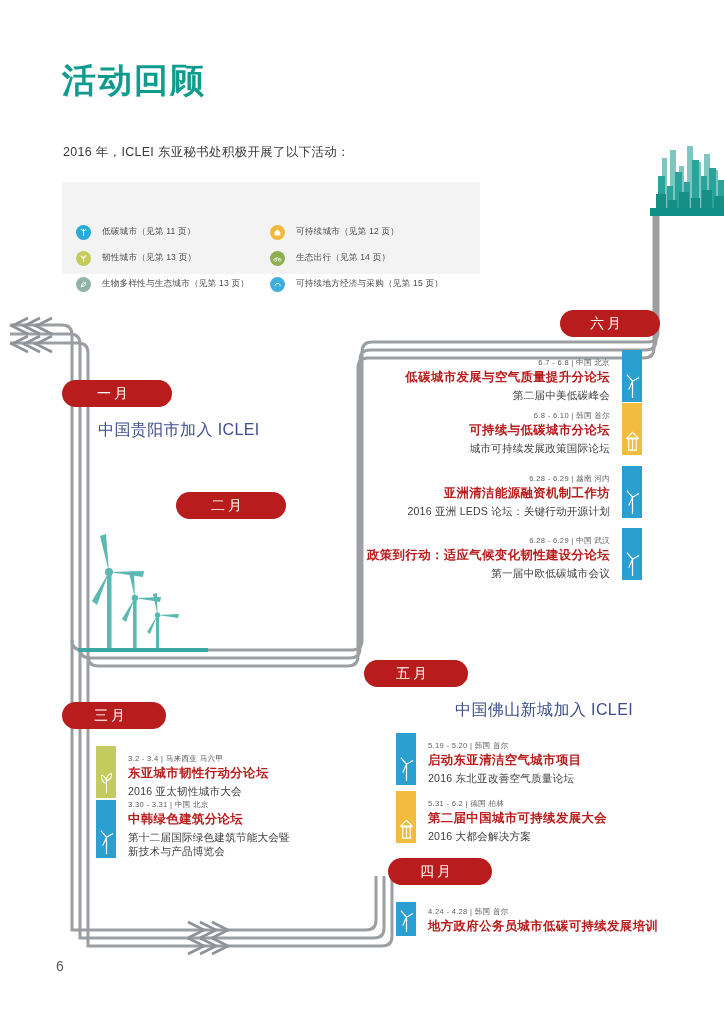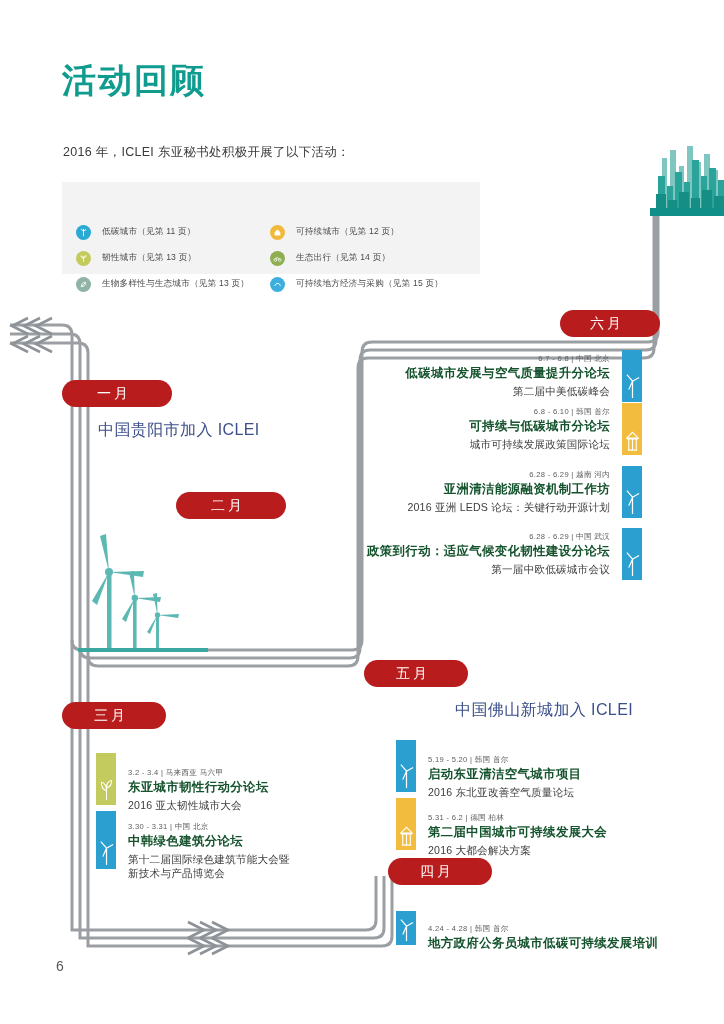--- a/index.html
+++ b/index.html
@@ -94,21 +94,21 @@
     justify-content: center;
     padding-right: 6px;
     z-index: 6;
   }
   .month-tab.rounded-left { border-radius: 14px 14px 14px 14px; }
 
   
   .event {
     position: absolute;
     display: flex;
-    align-items: center;
+    align-items: flex-end;
   }
   .event.align-right { justify-content: flex-end; }
   .event-icon {
     width: 20px; height: 52px;
     flex: 0 0 20px;
     position: relative;
     display: flex; align-items: flex-end; justify-content: center;
     padding-bottom: 3px;
   }
   .event-text { display: flex; flex-direction: column; }
@@ -116,35 +116,35 @@
   .event.align-left  .event-text { align-items: flex-start; text-align: left; }
   .event-meta {
     font-size: 7.6px;
     color: #5d5d5d;
     letter-spacing: .3px;
     margin-bottom: 2px;
   }
   .event-title {
     font-size: 12.4px;
     font-weight: bold;
-    color: #14532d;
+    color: #b91c1c;
     letter-spacing: .4px;
     margin-bottom: 2px;
     line-height: 1.25;
   }
   .event-sub {
     font-size: 10.6px;
     color: #3d3d3d;
     letter-spacing: .2px;
     line-height: 1.35;
   }
   .gap-left  .event-icon { order: 2; margin-left: 12px; }
   .gap-left  .event-text { order: 1; }
   .gap-right .event-icon { order: 1; margin-right: 12px; }
-  .gap-right .event-text { order: 2; margin-top: 22px; }
+  .gap-right .event-text { order: 2; }
 
   
   .member-note {
     position: absolute;
     font-size: 16px;
     color: #3c4f8a;
     letter-spacing: .4px;
   }
 
   

